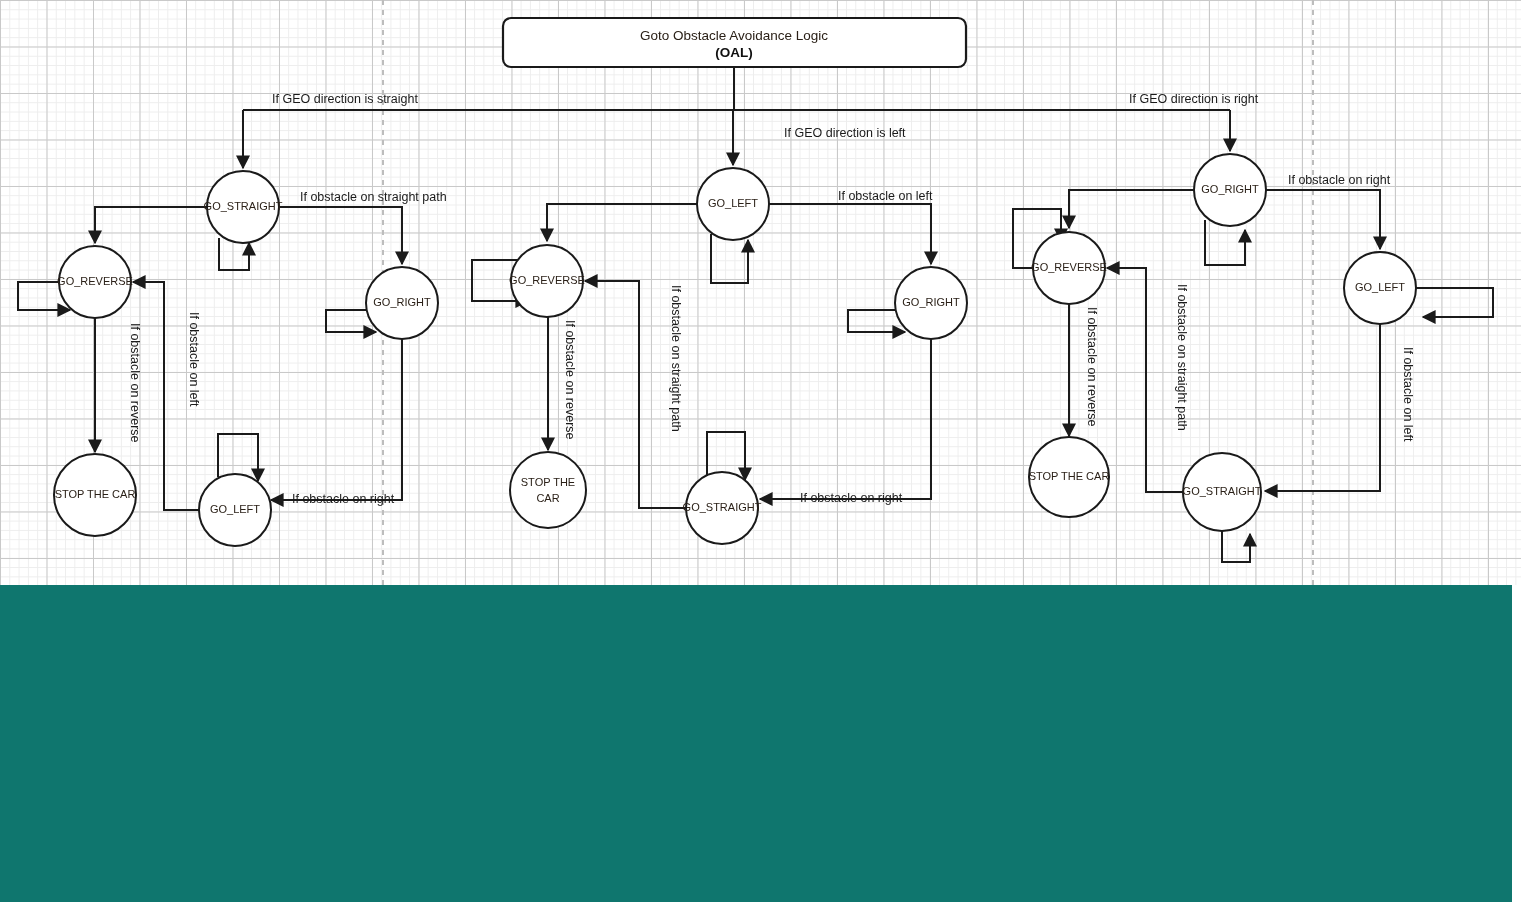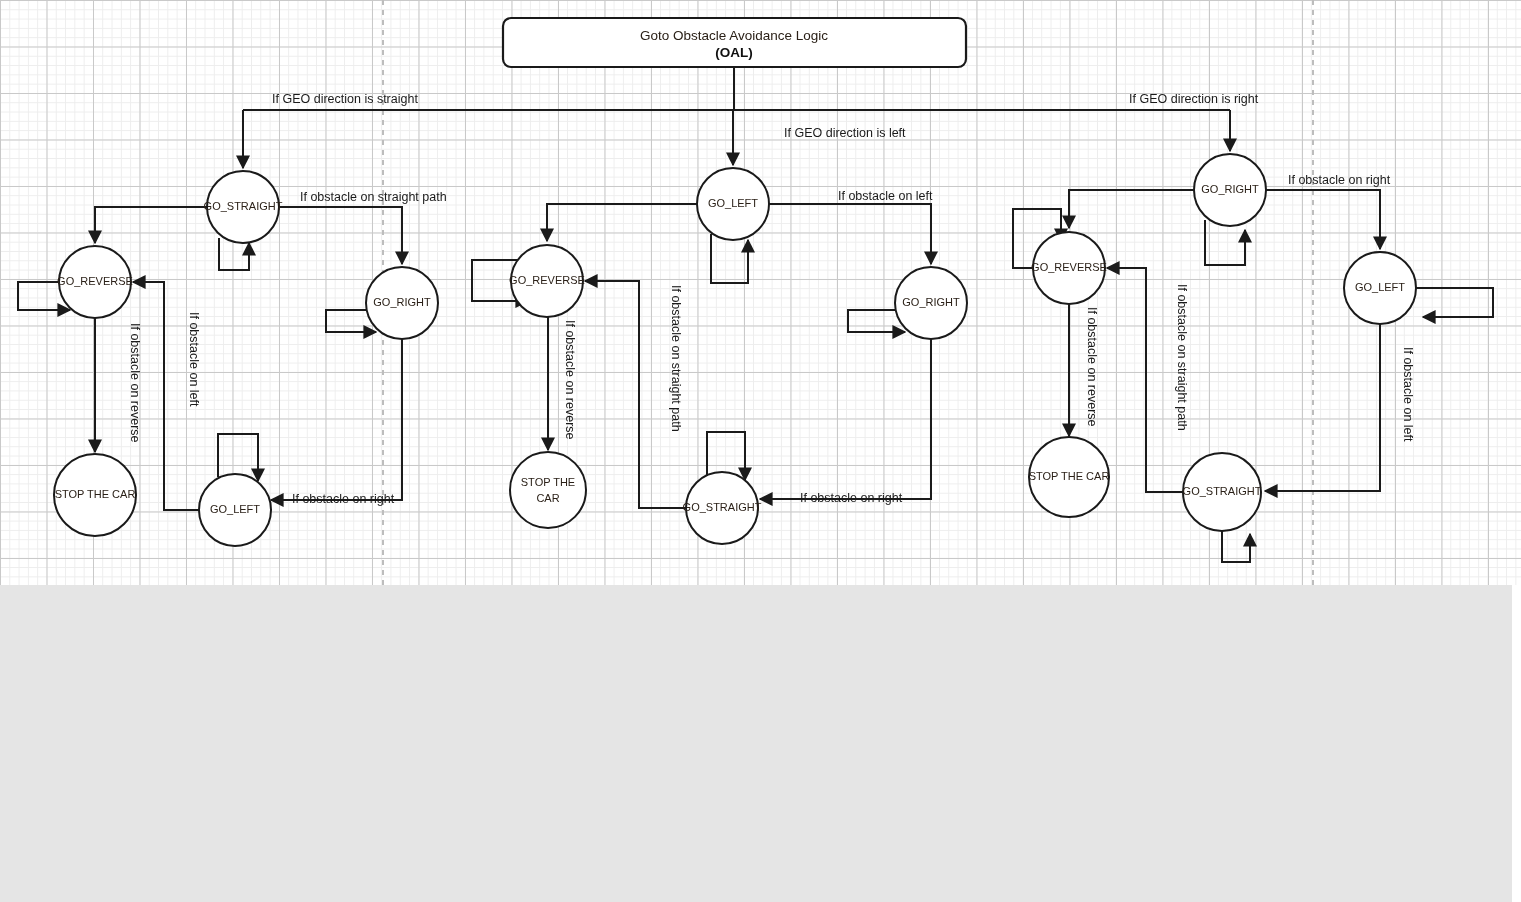--- a/index.html
+++ b/index.html
@@ -1,17 +1,17 @@
 <!DOCTYPE html>
 <html><head>
 <meta charset="utf-8">
 <style>
   html,body{margin:0;padding:0;background:#ffffff;}
   body{width:1521px;height:902px;overflow:hidden;font-family:"Liberation Sans",sans-serif;}
-  #canvas{position:relative;width:1512px;height:902px;background:#e5e5e5;}
+  #canvas{position:relative;width:1512px;height:902px;background:#0f766e;}
   #grid{
     position:absolute;left:0;top:0;width:1521px;height:585px;
     background-color:#ffffff;
     background-image:
       linear-gradient(to right, #c9c9c9 1px, transparent 1px),
       linear-gradient(to bottom, #c9c9c9 1px, transparent 1px),
       linear-gradient(to right, #ededed 1px, transparent 1px),
       linear-gradient(to bottom, #ededed 1px, transparent 1px);
     background-size:46.5px 46.5px, 46.5px 46.5px, 9.3px 9.3px, 9.3px 9.3px;
     background-position:0 0, 0 0, 0 0, 0 0;

